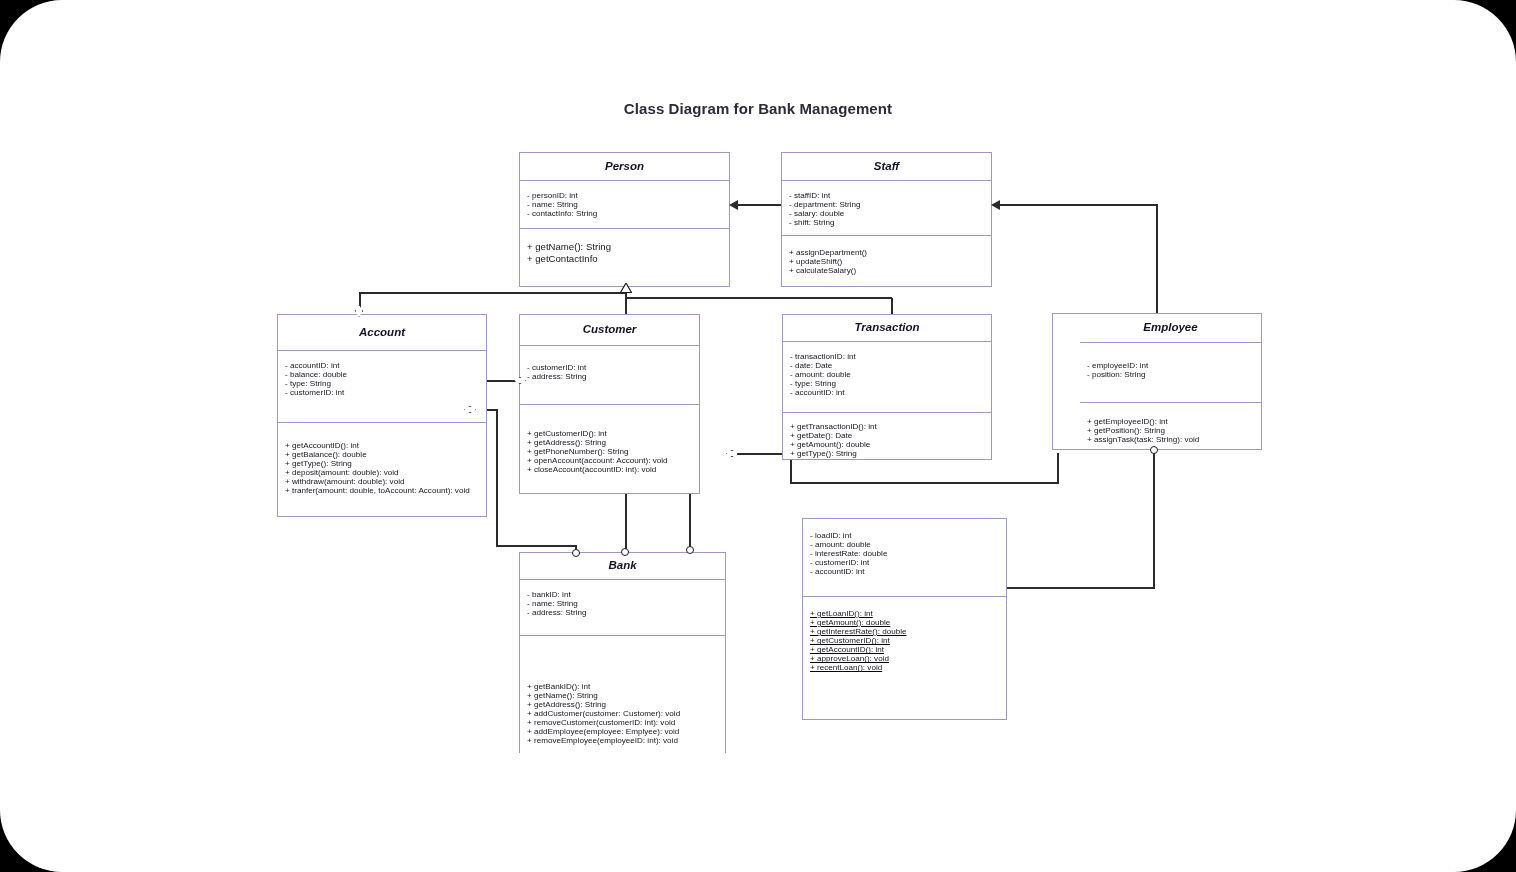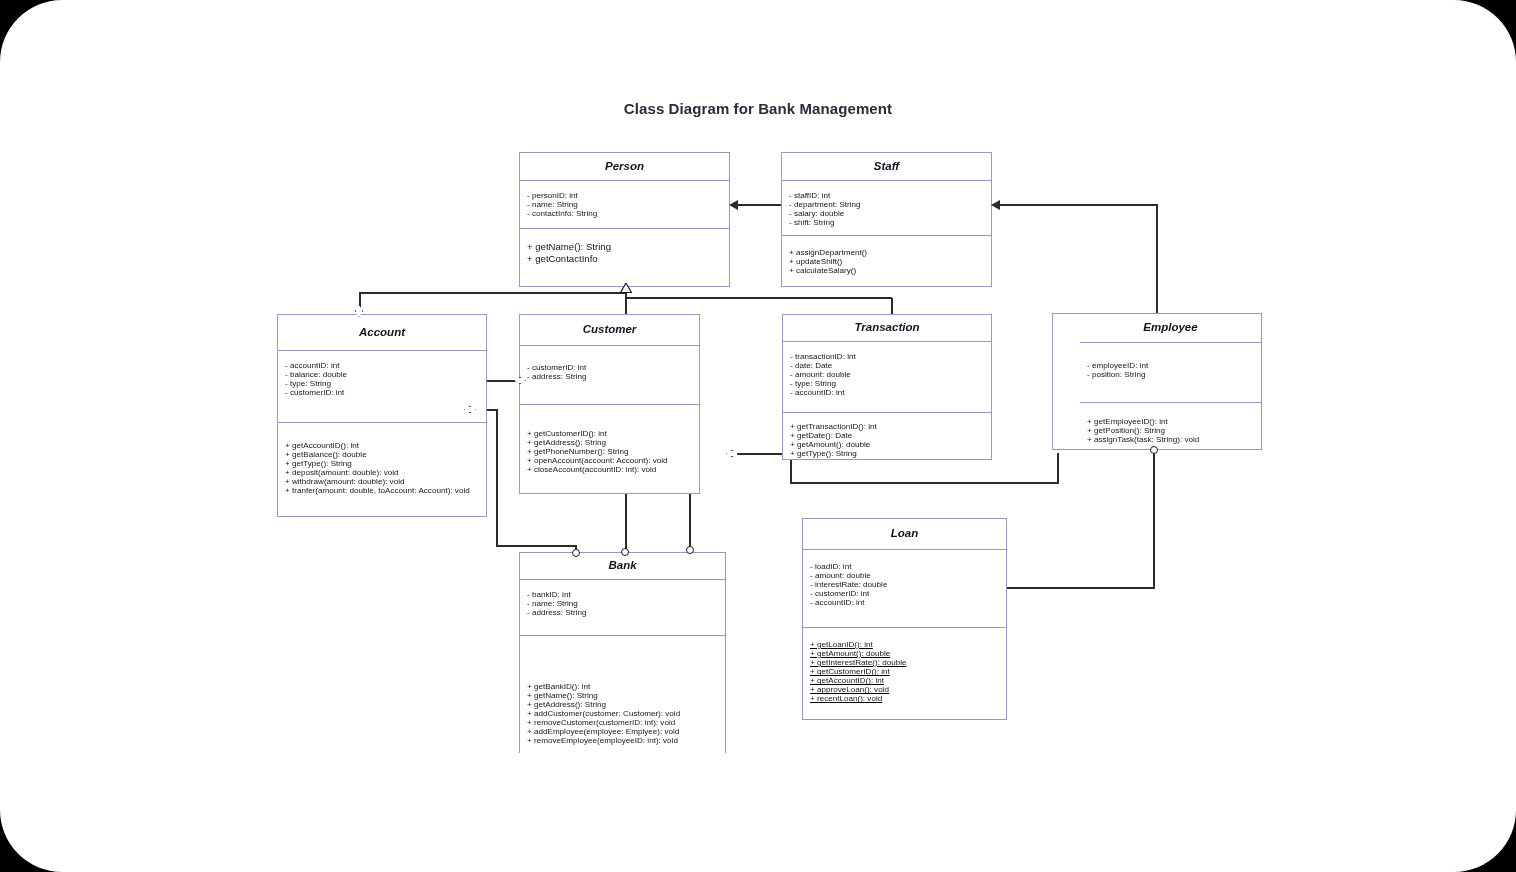--- a/index.html
+++ b/index.html
@@ -288,21 +288,20 @@
       <div class="line">+ getName(): String</div>
       <div class="line">+ getAddress(): String</div>
       <div class="line">+ addCustomer(customer: Customer): void</div>
       <div class="line">+ removeCustomer(customerID: int): void</div>
       <div class="line">+ addEmployee(employee: Emplyee): void</div>
       <div class="line">+ removeEmployee(employeeID: int): void</div>
     </div>
   </div>
 
   <div class="umlclass" style="left:802px; top:518px; width:205px; height:202px;">
-    <div class="cls-title" style="height:31px;">Loan</div>
     <div class="cls-attrs" style="height:78px; padding-top:12px;">
       <div class="line">- loadID: int</div>
       <div class="line">- amount: double</div>
       <div class="line">- interestRate: double</div>
       <div class="line">- customerID: int</div>
       <div class="line">- accountID: int</div>
     </div>
     <div class="cls-ops" style="padding-top:12px;text-decoration:underline;">
       <div class="line">+ getLoanID(): int</div>
       <div class="line">+ getAmount(): double</div>

